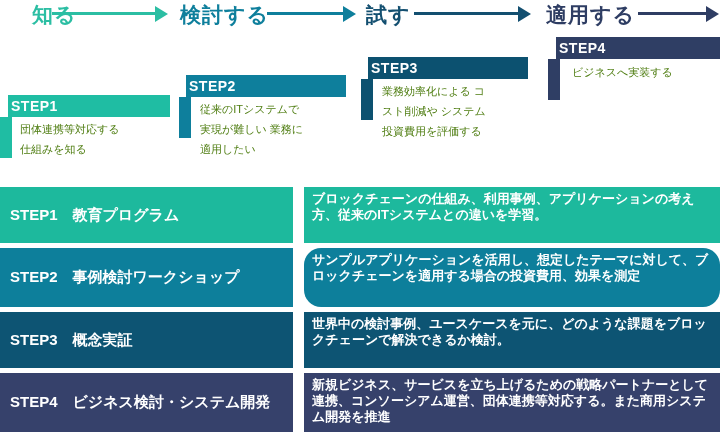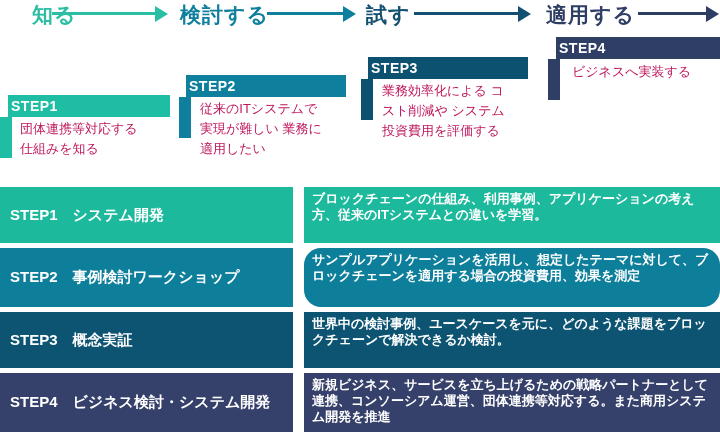--- a/index.html
+++ b/index.html
@@ -51,23 +51,23 @@
     height: 22px;
     line-height: 22px;
     padding-left: 3px;
     color: #ffffff;
     font-size: 14px;
     font-weight: bold;
     letter-spacing: 0.5px;
   }
   .step-body {
     position: absolute;
-    font-size: 13px;
+    font-size: 11px;
     line-height: 20px;
-    color: #be185d;
+    color: #4d7c0f;
     white-space: nowrap;
   }
   .band1   { left: 0px;   top: 117px; }
   .header1 { left: 8px;   top: 95px;  width: 162px; }
   .body1   { left: 20px;  top: 119px; }
   .band2   { left: 179px; top: 97px;  }
   .header2 { left: 186px; top: 75px;  width: 160px; }
   .body2   { left: 200px; top: 99px;  }
   .band3   { left: 361px; top: 79px;  }
   .header3 { left: 368px; top: 57px;  width: 160px; }
@@ -154,21 +154,21 @@
     <div>投資費用を評価する</div>
   </div>
 
   <div class="step-band band4" style="background-color: rgb(47, 62, 100);"></div>
   <div class="step-header header4" style="background-color: rgb(47, 62, 100);">STEP4</div>
   <div class="step-body body4">
     <div>ビジネスへ実装する</div>
   </div>
 
   <div class="tbl-row row1">
-    <div class="tbl-label" style="background-color: rgb(29, 185, 157);">STEP1　システム開発</div>
+    <div class="tbl-label" style="background-color: rgb(29, 185, 157);">STEP1　教育プログラム</div>
     <div class="tbl-desc" style="background-color: rgb(29, 185, 157);">ブロックチェーンの仕組み、利用事例、アプリケーションの考え方、従来のITシステムとの違いを学習。</div>
   </div>
   <div class="tbl-row row2">
     <div class="tbl-label" style="background-color: rgb(13, 127, 155);">STEP2　事例検討ワークショップ</div>
     <div class="tbl-desc" style="background-color: rgb(13, 127, 155); border-radius: 17px;">サンプルアプリケーションを活用し、想定したテーマに対して、ブロックチェーンを適用する場合の投資費用、効果を測定</div>
   </div>
   <div class="tbl-row row3">
     <div class="tbl-label" style="background-color: rgb(13, 84, 115);">STEP3　概念実証</div>
     <div class="tbl-desc" style="background-color: rgb(13, 84, 115);">世界中の検討事例、ユースケースを元に、どのような課題をブロックチェーンで解決できるか検討。</div>
   </div>

